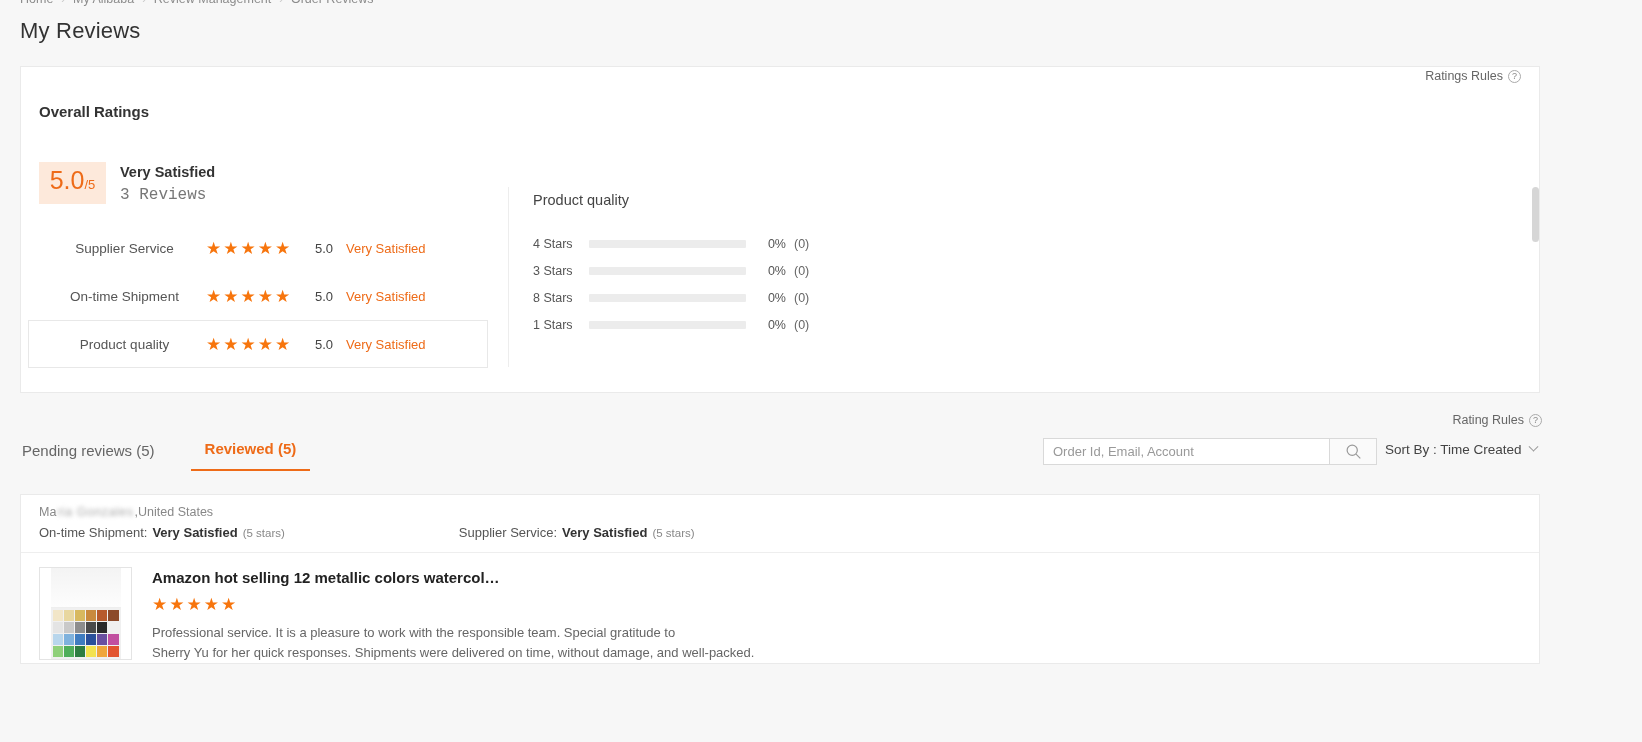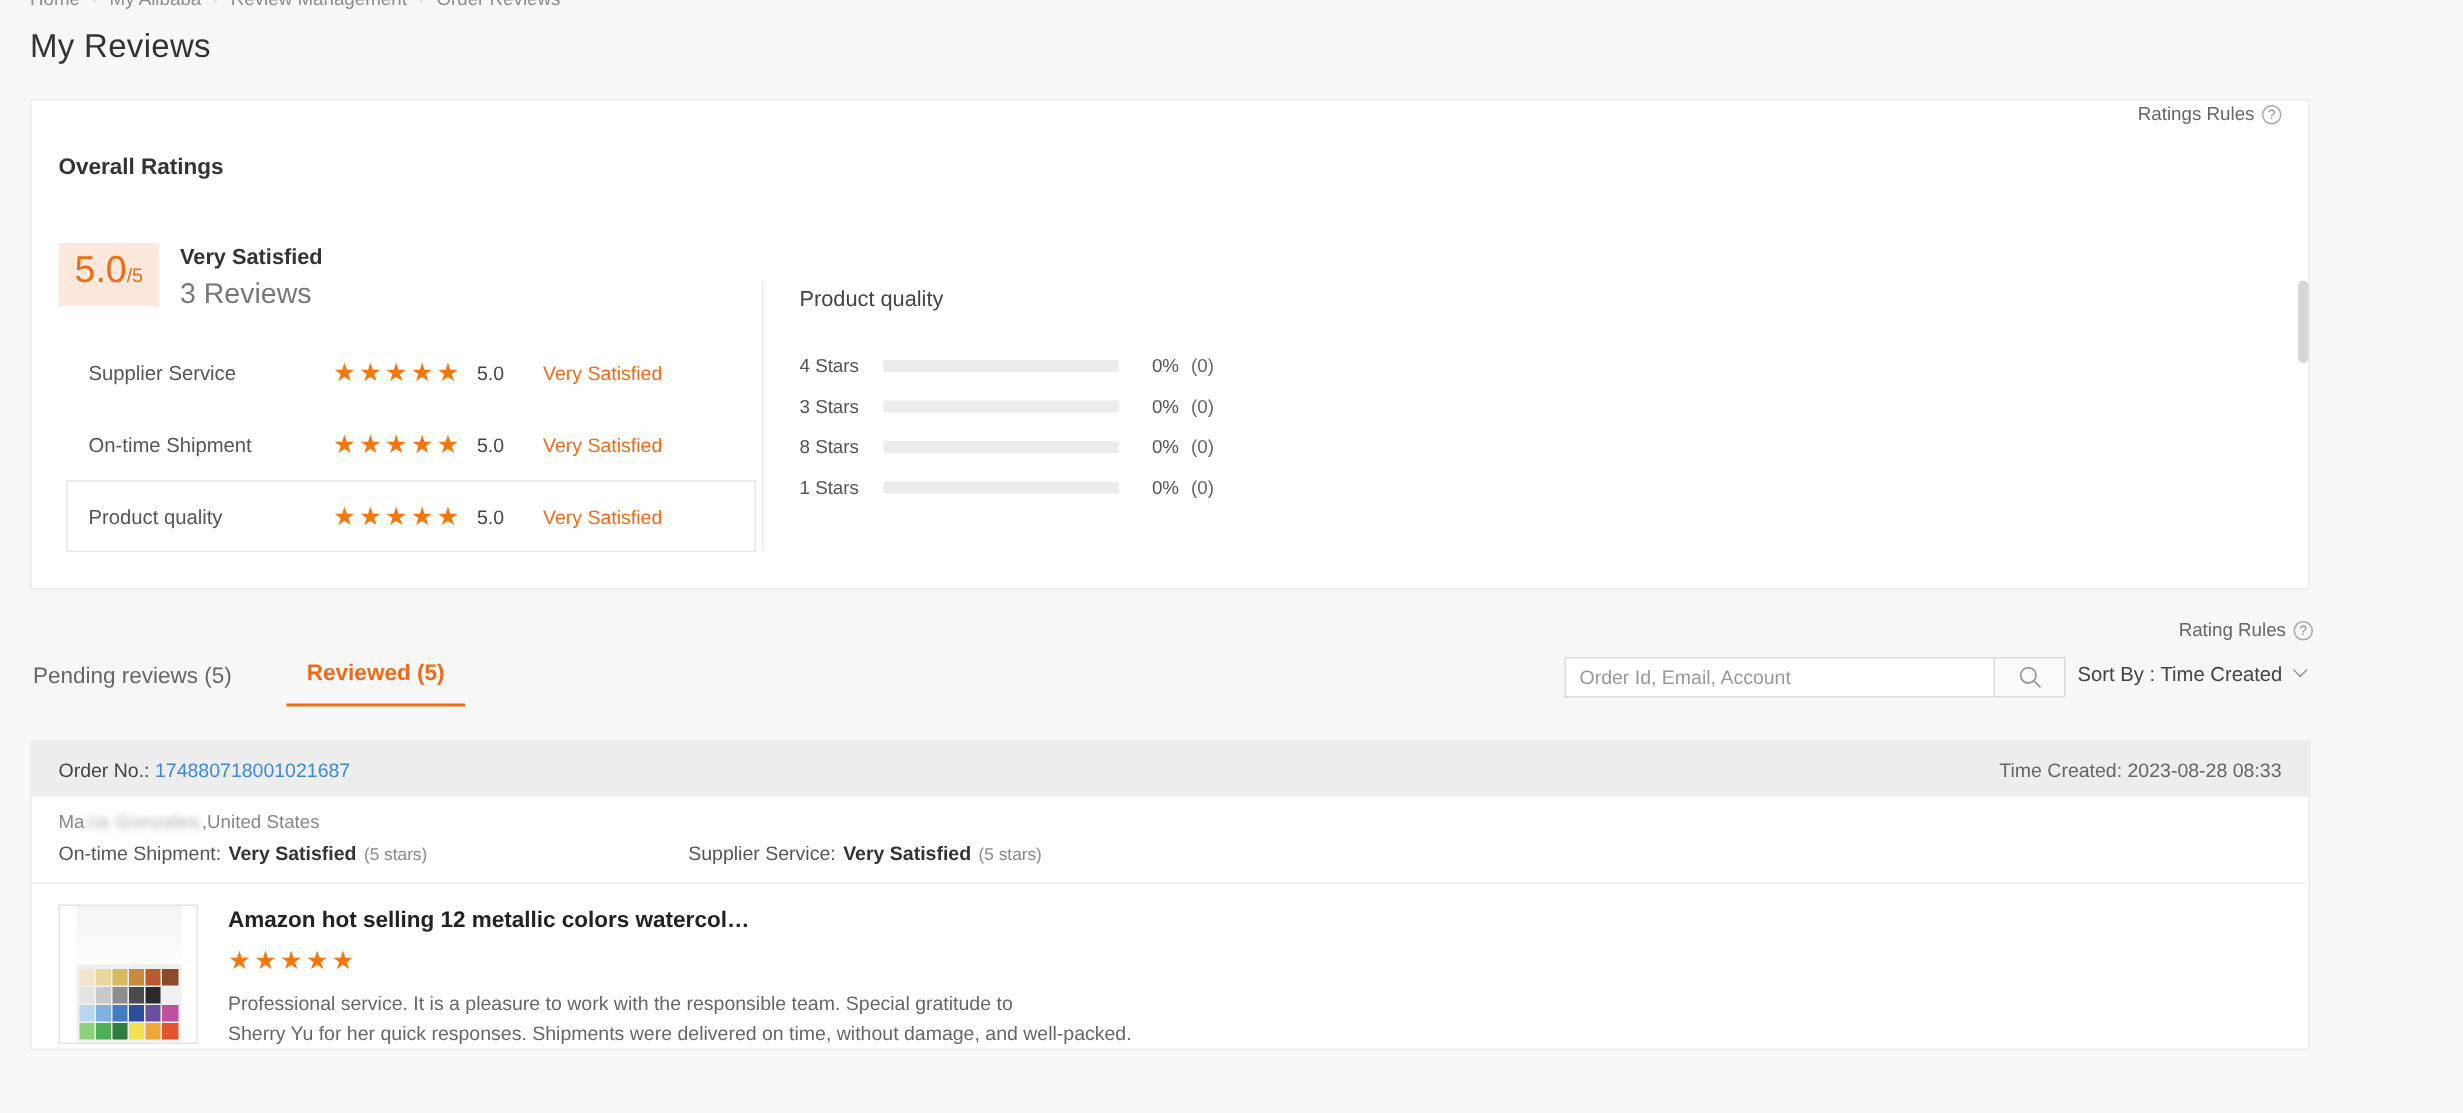--- a/index.html
+++ b/index.html
@@ -95,27 +95,28 @@
     width: 67px; height: 42px;
     display: flex;
     align-items: baseline;
     justify-content: center;
     padding-top: 4px;
   }
   .score-num { font-size: 25px; color: #ee6b18; font-weight: 400; }
   .score-den { font-size: 13px; color: #ee6b18; }
   .score-text { padding-top: 2px; }
   .score-label { font-size: 14.5px; font-weight: bold; color: #333; margin-bottom: 6px; }
-  .score-count { font-size: 19px; color: #777; }
+  .score-count { font-size: 16px; color: #777; font-family: Liberation Mono, monospace; }
 
   
   .metrics {
     position: absolute;
-    left: 23px; top: 157px;
+    left: 7px; top: 157px;
     width: 460px;
+    text-align: center;
   }
   .metric-row {
     display: flex;
     align-items: center;
     height: 48px;
     padding-left: 14px;
     border: 1px solid transparent;
   }
   .metric-row.active {
     border: 1px solid #e8e8e8;
@@ -475,27 +476,20 @@
       </svg>
     </div>
   </div>
 
   <div class="sort-by">
     <span>Sort By : Time Created</span>
     <span class="chev"></span>
   </div>
 
   <div class="review">
-    <div class="review-head">
-      <div>
-        <span>Order No.:</span>
-        <span class="order-no-link">174880718001021687</span>
-      </div>
-      <div class="time-created">Time Created: 2023-08-28 08:33</div>
-    </div>
 
     <div class="buyer-line">
       <span>Ma</span>
         <span class="redacted">ria Gonzales</span>
         <span>,United States</span>
     </div>
 
     <div class="ratings-line">
       <span class="rl-item">
         <span class="rl-label">On-time Shipment:</span>

